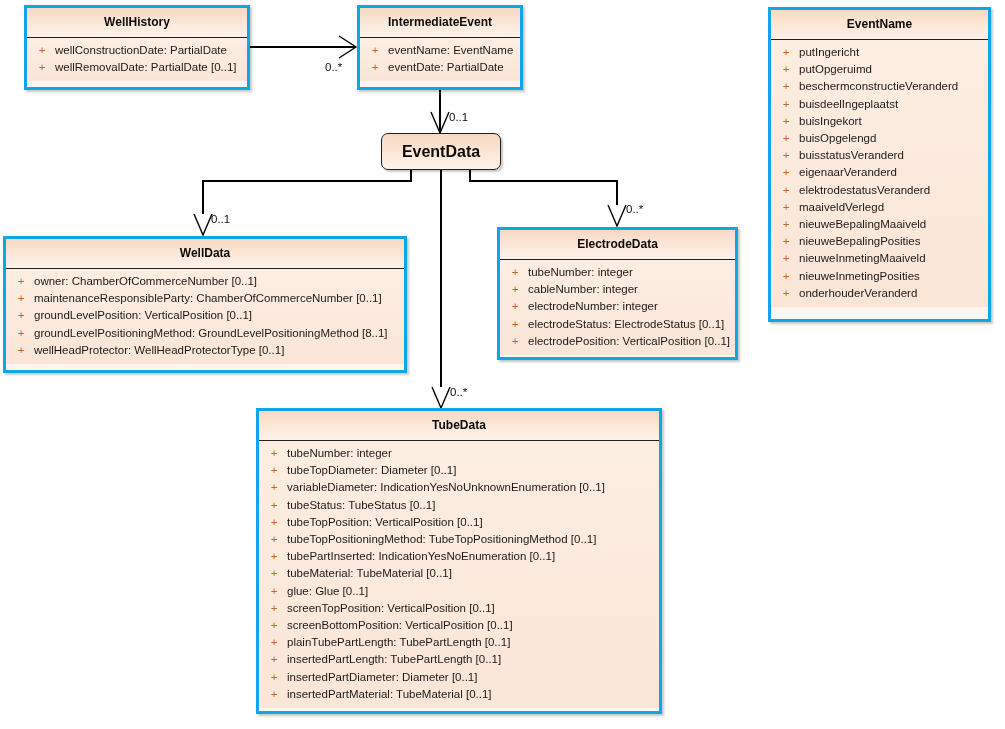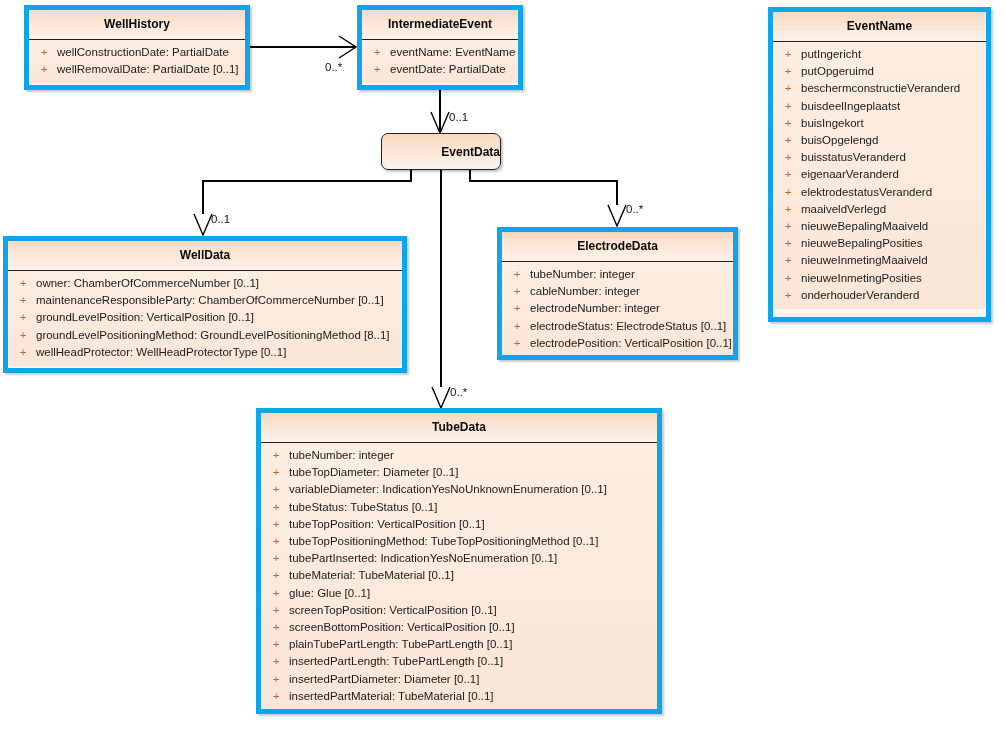--- a/index.html
+++ b/index.html
@@ -22,21 +22,21 @@
     position: absolute;
     left: 0;
     top: 0;
     width: 1005px;
     height: 729px;
     pointer-events: none;
   }
   .uml-class {
     position: absolute;
     box-sizing: border-box;
-    border: 5px solid #0ea5e9;
+    border: 3px solid #0ea5e9;
     background: #fdf6f0;
     box-shadow: 2px 2px 2px rgba(0,0,0,0.22);
     overflow: hidden;
   }
   .uml-class .hdr {
     box-sizing: border-box;
     background: linear-gradient(to bottom, #f6d9c2 0%, #fbe6d6 45%, #fdf2ea 100%);
     border-bottom: 1px solid #231f20;
     text-align: center;
     color: #0b0b0b;
@@ -83,23 +83,23 @@
   
   .uml-simple {
     position: absolute;
     box-sizing: border-box;
     border: 1px solid #231f20;
     border-radius: 7px;
     background: linear-gradient(to bottom, #f6d9c2 0%, #fbe6d6 50%, #fdf3ec 100%);
     box-shadow: 2px 2px 2px rgba(0,0,0,0.22);
     display: flex;
     align-items: center;
-    justify-content: flex-end;
+    justify-content: center;
     font-weight: bold;
-    font-size: 12px;
+    font-size: 16px;
     color: #0b0b0b;
   }
 
   .mult-label {
     position: absolute;
     font-size: 11.5px;
     line-height: 13px;
     color: #111111;
     white-space: nowrap;
   }

